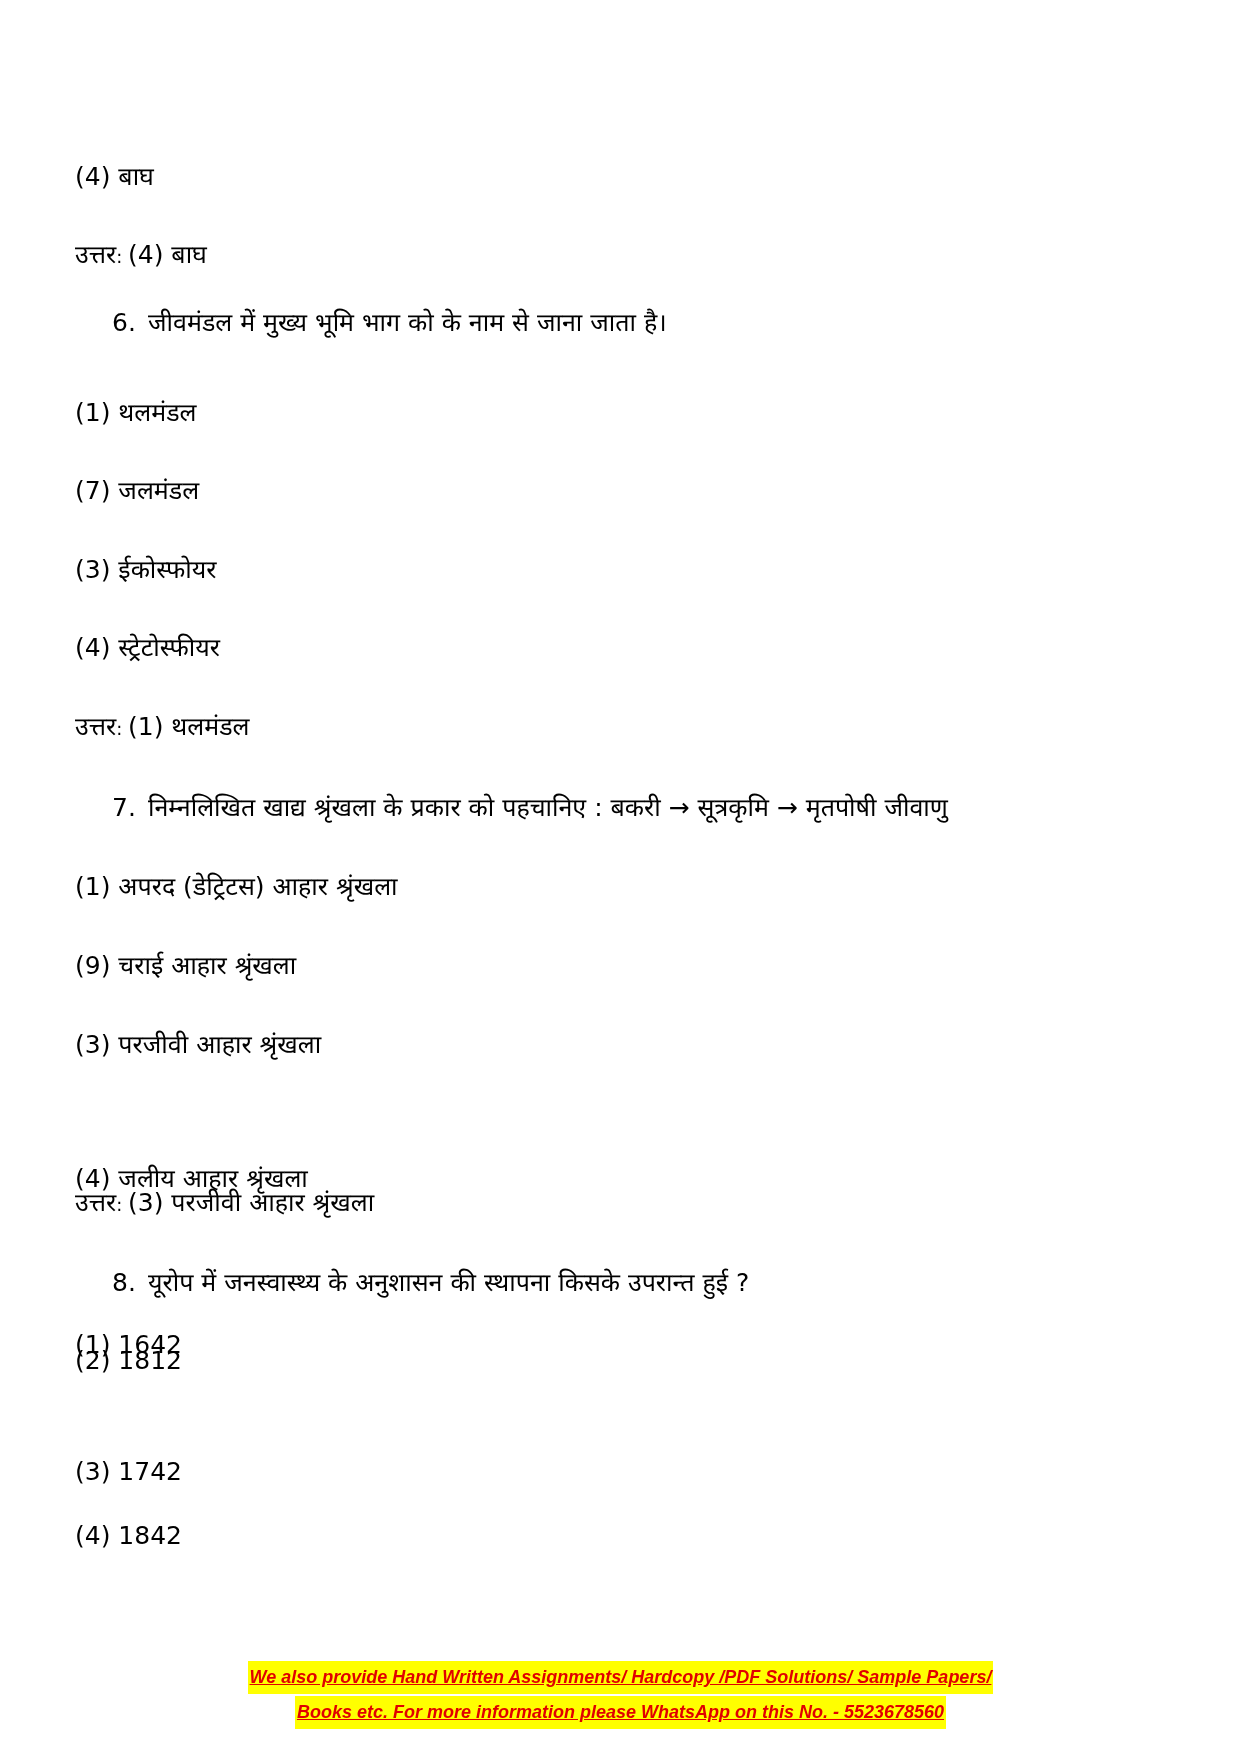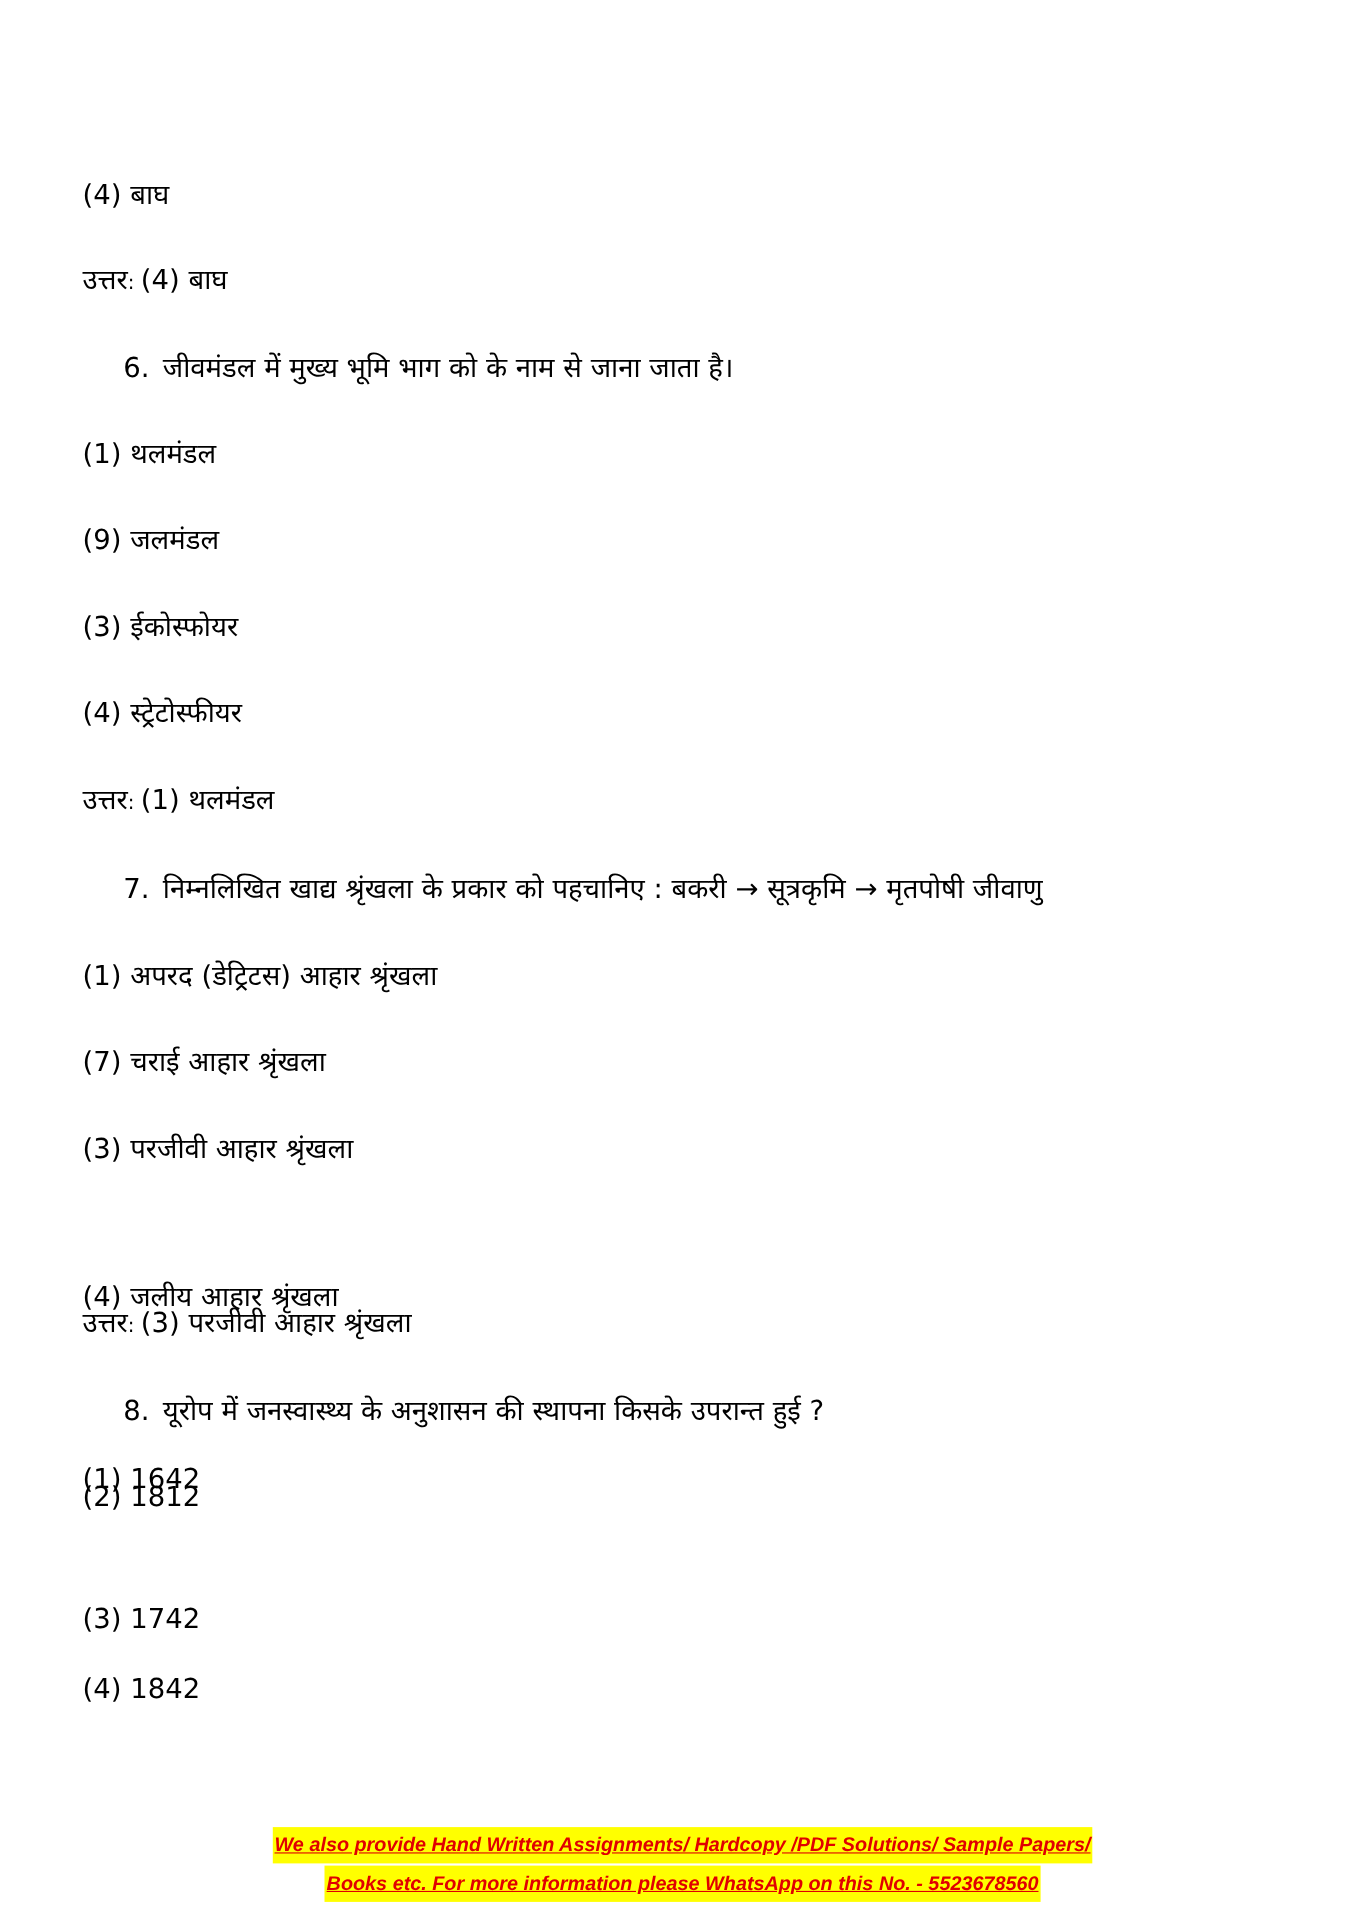--- a/index.html
+++ b/index.html
@@ -15,36 +15,36 @@
                    text-decoration-color: #e00000; padding: 0 2px; white-space: nowrap; }
   </style>
 </head>
 <body>
 
 <div class="line" style="top:160px">(4) बाघ</div>
 <div class="line" style="top:238px">
   <span>उत्तर</span><span class="colon" style="font-size:18px">: </span><span>(4) बाघ</span>
 </div>
 
-<div class="line q" style="top:318px">
+<div class="line q" style="top:306px">
   <span class="num">6.</span><span>जीवमंडल में मुख्य भूमि भाग को के नाम से जाना जाता है।</span>
 </div>
 <div class="line" style="top:396px">(1) थलमंडल</div>
-<div class="line" style="top:474px">(9) जलमंडल</div>
+<div class="line" style="top:474px">(7) जलमंडल</div>
 <div class="line" style="top:553px">(3) ईकोस्फोयर</div>
 <div class="line" style="top:631px">(4) स्ट्रेटोस्फीयर</div>
 <div class="line" style="top:710px">
   <span>उत्तर</span><span style="font-size:18px">: </span><span>(1) थलमंडल</span>
 </div>
 
 <div class="line q" style="top:791px">
   <span class="num">7.</span><span>निम्नलिखित खाद्य श्रृंखला के प्रकार को पहचानिए : बकरी → सूत्रकृमि → मृतपोषी जीवाणु</span>
 </div>
 <div class="line" style="top:870px">(1) अपरद (डेट्रिटस) आहार श्रृंखला</div>
-<div class="line" style="top:949px">(7) चराई आहार श्रृंखला</div>
+<div class="line" style="top:949px">(9) चराई आहार श्रृंखला</div>
 <div class="line" style="top:1028px">(3) परजीवी आहार श्रृंखला</div>
 <div class="line" style="top:1162px">(4) जलीय आहार श्रृंखला</div>
 <div class="line" style="top:1186px">
   <span>उत्तर</span><span style="font-size:18px">: </span><span>(3) परजीवी आहार श्रृंखला</span>
 </div>
 
 <div class="line q" style="top:1266px">
   <span class="num">8.</span><span>यूरोप में जनस्वास्थ्य के अनुशासन की स्थापना किसके उपरान्त हुई ?</span>
 </div>
 <div class="line" style="top:1328px">(1) 1642</div>

